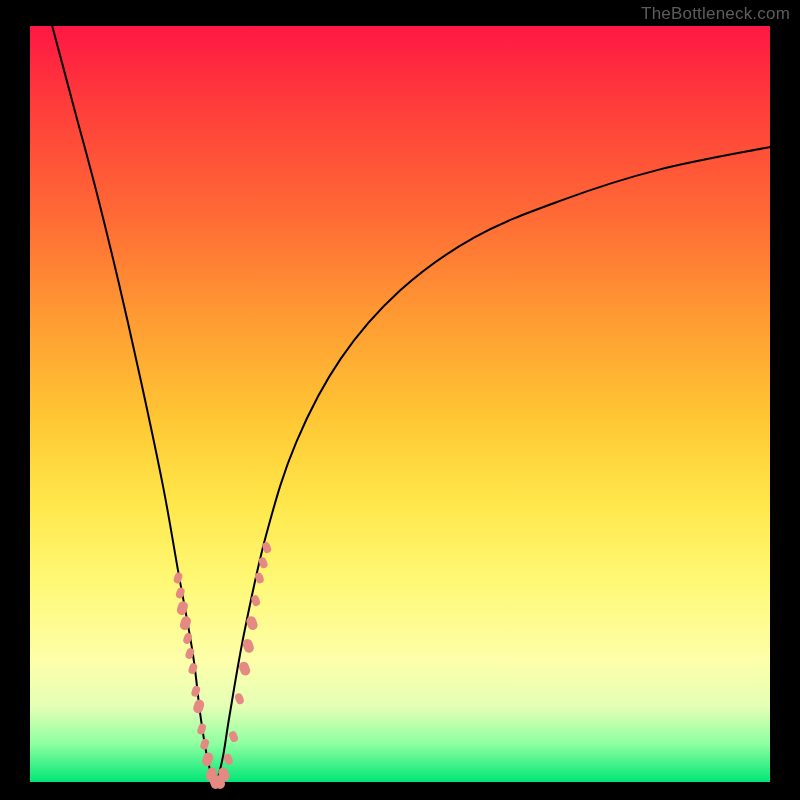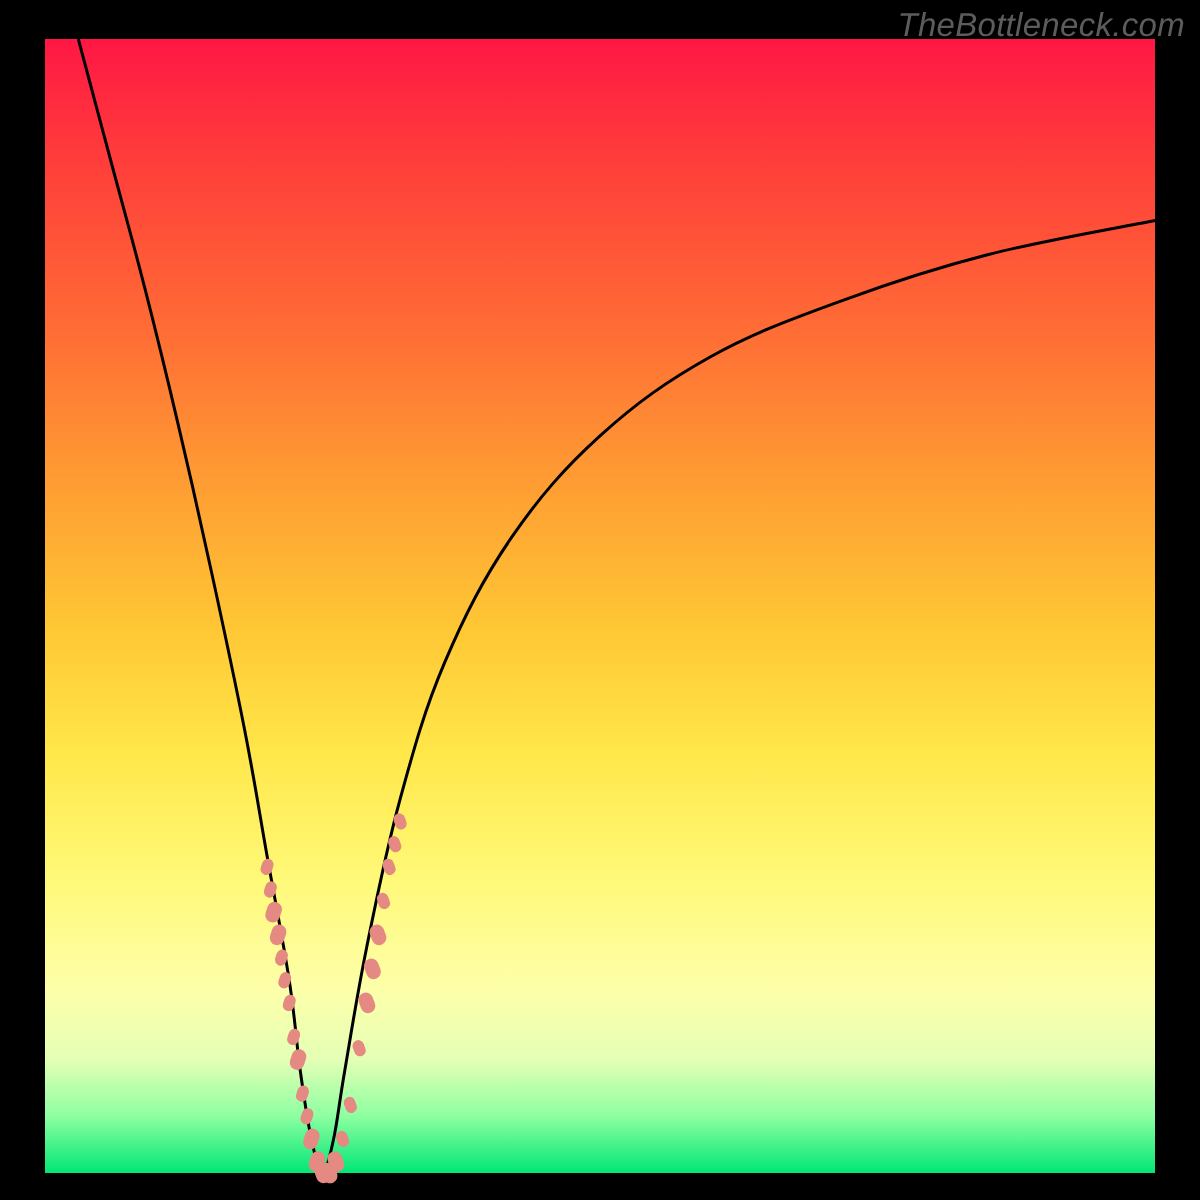--- a/index.html
+++ b/index.html
@@ -29,24 +29,23 @@
       #e4ffb5 90%,
       #8dffa1 95%,
       #00e676 100%
     );
   }
   .watermark {
     position: absolute;
     top: 4px;
     right: 10px;
     color: #5c5c5c;
-    font-size: 22px;
+    font-size: 17px;
     letter-spacing: 0.2px;
     font-weight: 500;
-    font-style: italic;
   }
   svg.curve {
     position: absolute;
     left: 0;
     top: 0;
     width: 800px;
     height: 800px;
   }
   .bead {
     fill: #e58a82;

